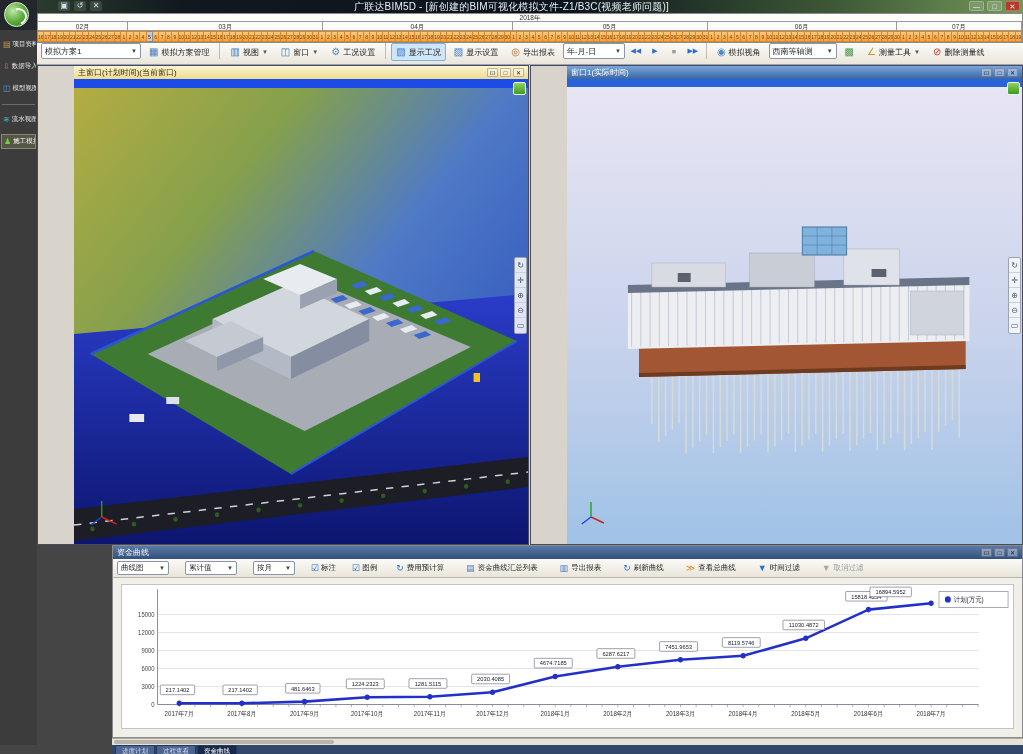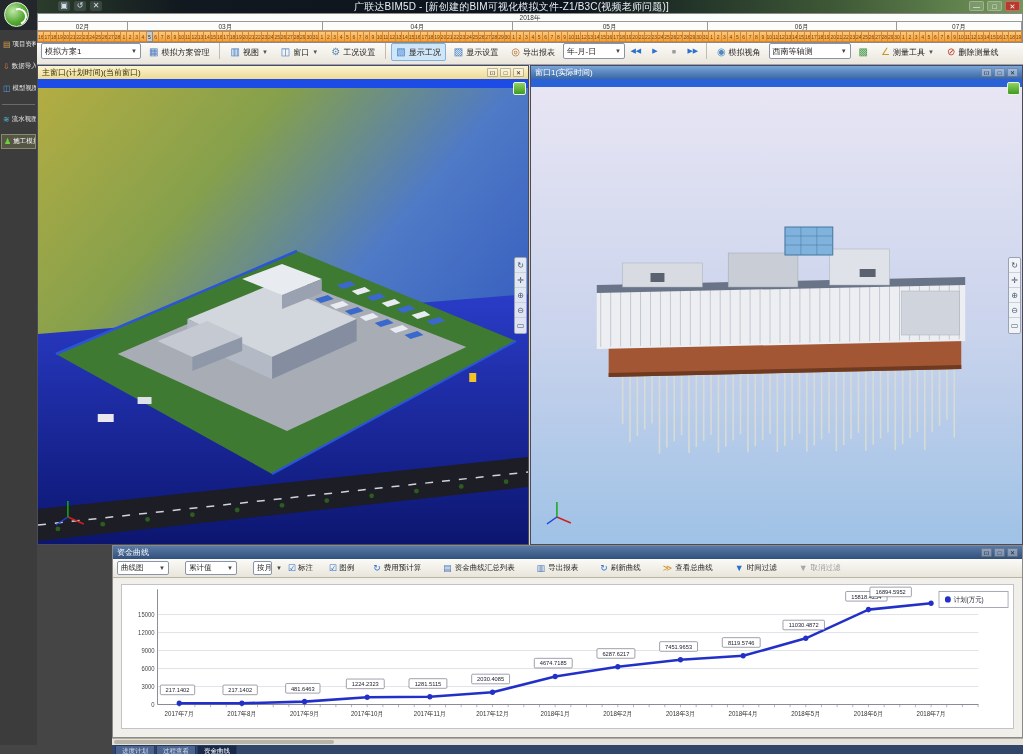--- a/index.html
+++ b/index.html
@@ -50,21 +50,21 @@
   .play-btn.gray { color:#9a9a9a; }
 
   
   .sidebar { position:absolute; left:0; top:30px; width:37px; height:724px; background:#3c3c3c; z-index:6; }
   .sb-item { display:flex; align-items:center; gap:2px; height:15px; margin:7px 1px 0 1px; padding-left:2px; color:#e6e6e6; font-size:6.5px; white-space:nowrap; overflow:hidden; }
   .sb-item .sb-ico { font-size:8px; width:9px; text-align:center; }
   .sb-item.active { background:#565646; border:1px solid #8a8a6a; color:#fff; }
   .sb-divider { height:1px; background:#6a6a6a; margin:8px 2px 0 2px; }
 
   
-  .viewport { position:absolute; top:65px; height:480px; border:1px solid #4a4a5a; z-index:4; }
+  .viewport { position:absolute; top:65px; height:480px; border:1px solid #4a4a5a; z-index:4;padding-left:36px; }
   .vp-left { left:37px; width:492px; }
   .vp-right { left:530px; width:493px; }
   .vp-title { height:13px; display:flex; align-items:center; padding:0 4px; font-size:8px; }
   .vp-left .vp-title { background:linear-gradient(#fbf4d4,#eeda92); color:#3a3000; }
   .vp-right .vp-title { background:linear-gradient(#7aa6da,#3a66a4); color:#fff; }
   .vp-title .vp-name { flex:1; overflow:hidden; white-space:nowrap; }
   .vp-wico { display:flex; gap:2px; }
   .vp-wico span { width:11px; height:9px; font-size:6px; line-height:9px; text-align:center; background:rgba(255,255,255,0.35); border:1px solid rgba(0,0,0,0.25); border-radius:1px; color:#222; }
   .vp-scene { position:relative; width:100%; height:465px; overflow:hidden; }
   .vp-scene svg { display:block; width:100%; height:100%; }
@@ -333,21 +333,21 @@
     </div>
     <div class="play-btn">◀◀</div>
     <div class="play-btn">▶</div>
     <div class="play-btn gray">■</div>
     <div class="play-btn">▶▶</div>
     <div class="tb-sep"></div>
     <div class="tb-btn">
       <span class="glyph" style="color: rgb(74, 138, 192);">◉</span>
       <span>模拟视角</span>
     </div>
-    <div class="combo" style="width: 82px;">
+    <div class="combo" style="width: 68px;">
       <span>西南等轴测</span>
       <span class="dd">▼</span>
     </div>
     <div class="tb-btn">
       <span class="glyph" style="color: rgb(74, 154, 80);">▩</span>
     </div>
     <div class="tb-btn">
       <span class="glyph" style="color: rgb(192, 154, 32);">∠</span>
       <span>测量工具</span>
       <span class="dd">▼</span>
@@ -622,21 +622,21 @@
   </div>
   <div class="cp-toolbar" id="cp-toolbar">
       <div class="combo" style="width: 52px;">
         <span>曲线图</span>
         <span class="dd">▼</span>
       </div>
       <div class="combo" style="width: 52px;">
         <span>累计值</span>
         <span class="dd">▼</span>
       </div>
-      <div class="combo" style="width: 19px;">
+      <div class="combo" style="width: 42px;">
         <span>按月</span>
         <span class="dd">▼</span>
       </div>
       <div class="cp-check">
         <span class="box">☑</span>
         <span>标注</span>
       </div>
       <div class="cp-check">
         <span class="box">☑</span>
         <span>图例</span>

